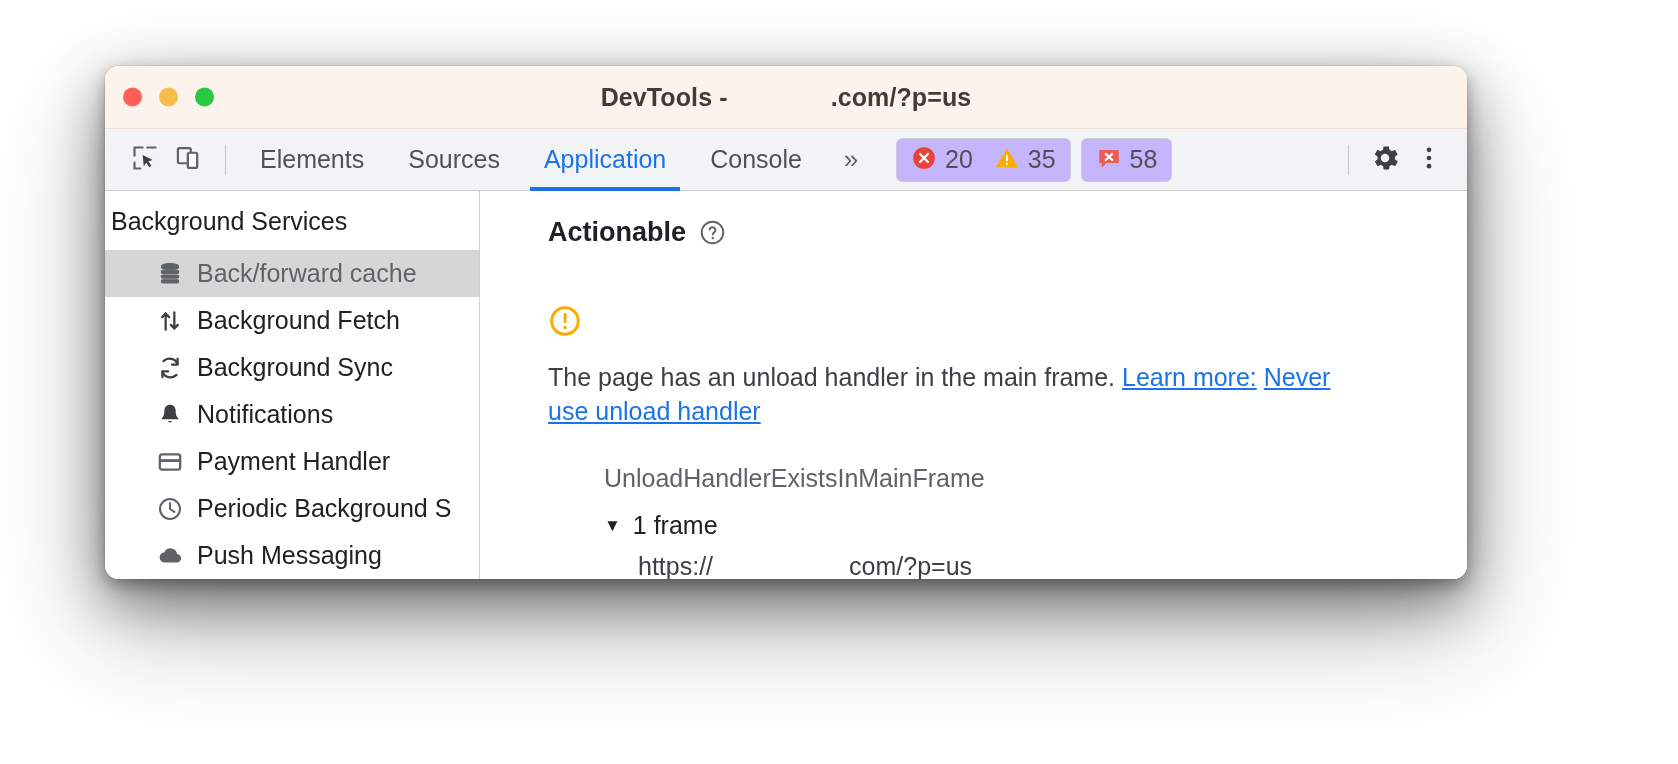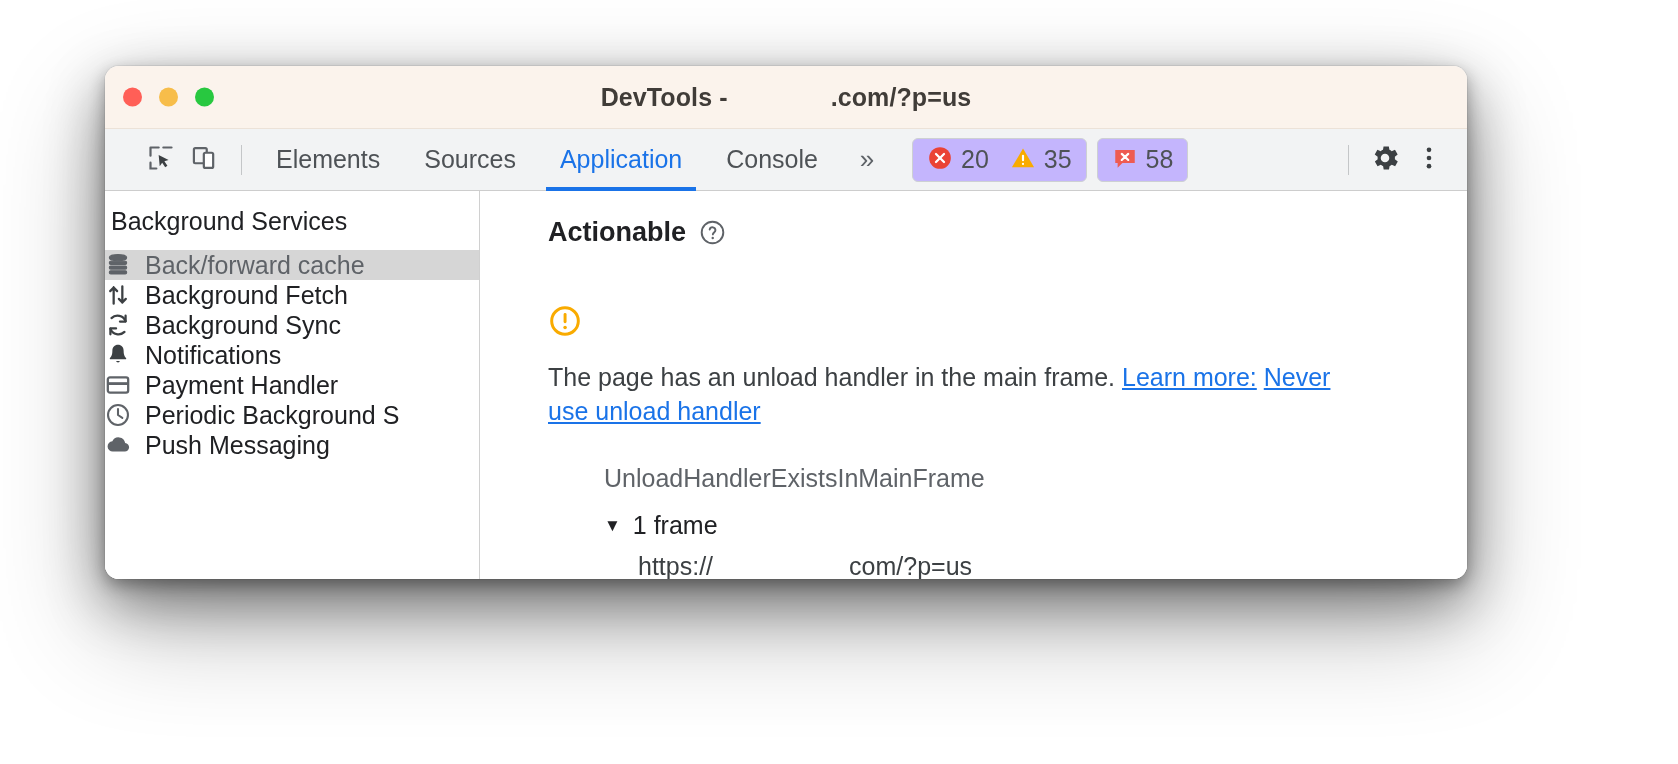--- a/index.html
+++ b/index.html
@@ -83,21 +83,21 @@
   }
 
   
   .toolbar {
     height: 62px;
     flex: 0 0 62px;
     background: #f2f3f4;
     display: flex;
     align-items: center;
     border-bottom: 1px solid #cdcdcd;
-    padding: 0 16px 0 34px;
+    padding: 0 16px 0 18px;
     box-sizing: border-box;
   }
   .tool-icon-btn {
     width: 44px;
     height: 44px;
     display: flex;
     align-items: center;
     justify-content: center;
     border-radius: 4px;
     cursor: pointer;
@@ -196,21 +196,22 @@
   .sidebar-title {
     font-size: 25px;
     color: #202124;
     padding: 16px 0 14px 6px;
     white-space: nowrap;
   }
   .sb-item {
     display: flex;
     align-items: center;
     gap: 14px;
-    height: 30px;
+    height: 47px;
+    padding-left: 52px;
     font-size: 25px;
     color: #202124;
     white-space: nowrap;
     cursor: pointer;
     box-sizing: border-box;
   }
   .sb-item.selected {
     background: #d6d6d6;
     color: #5f6368;
   }

